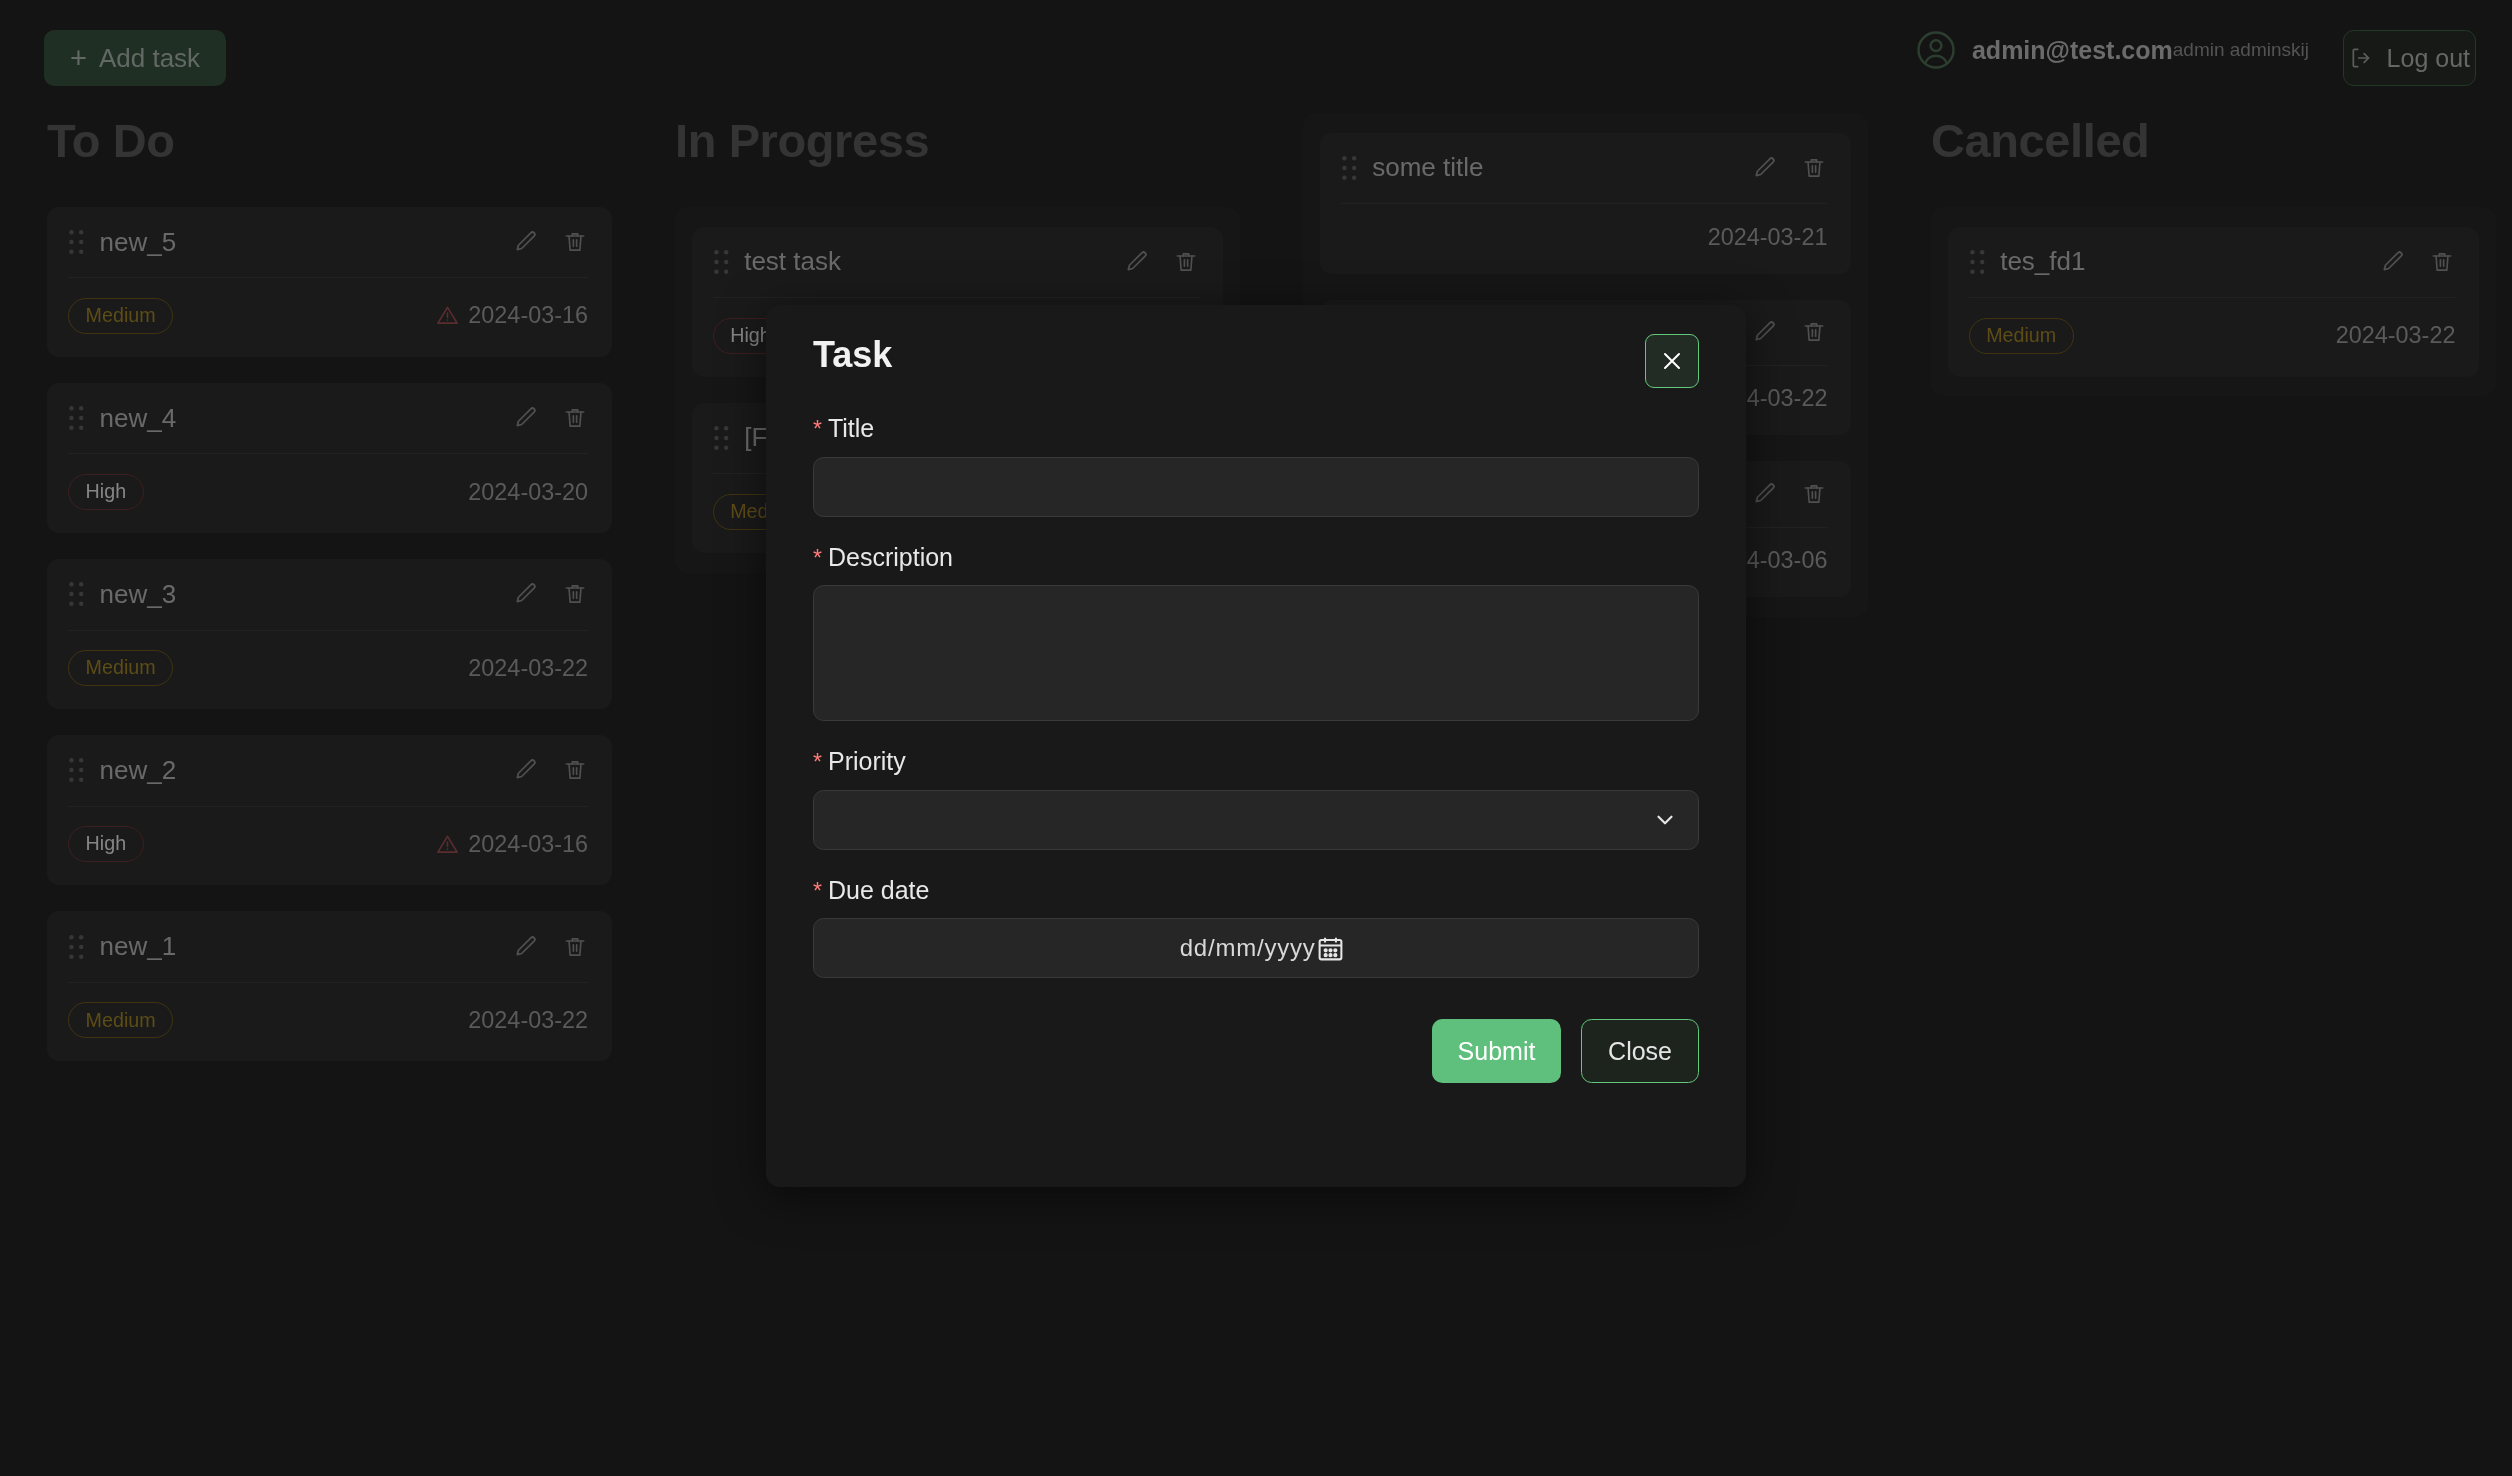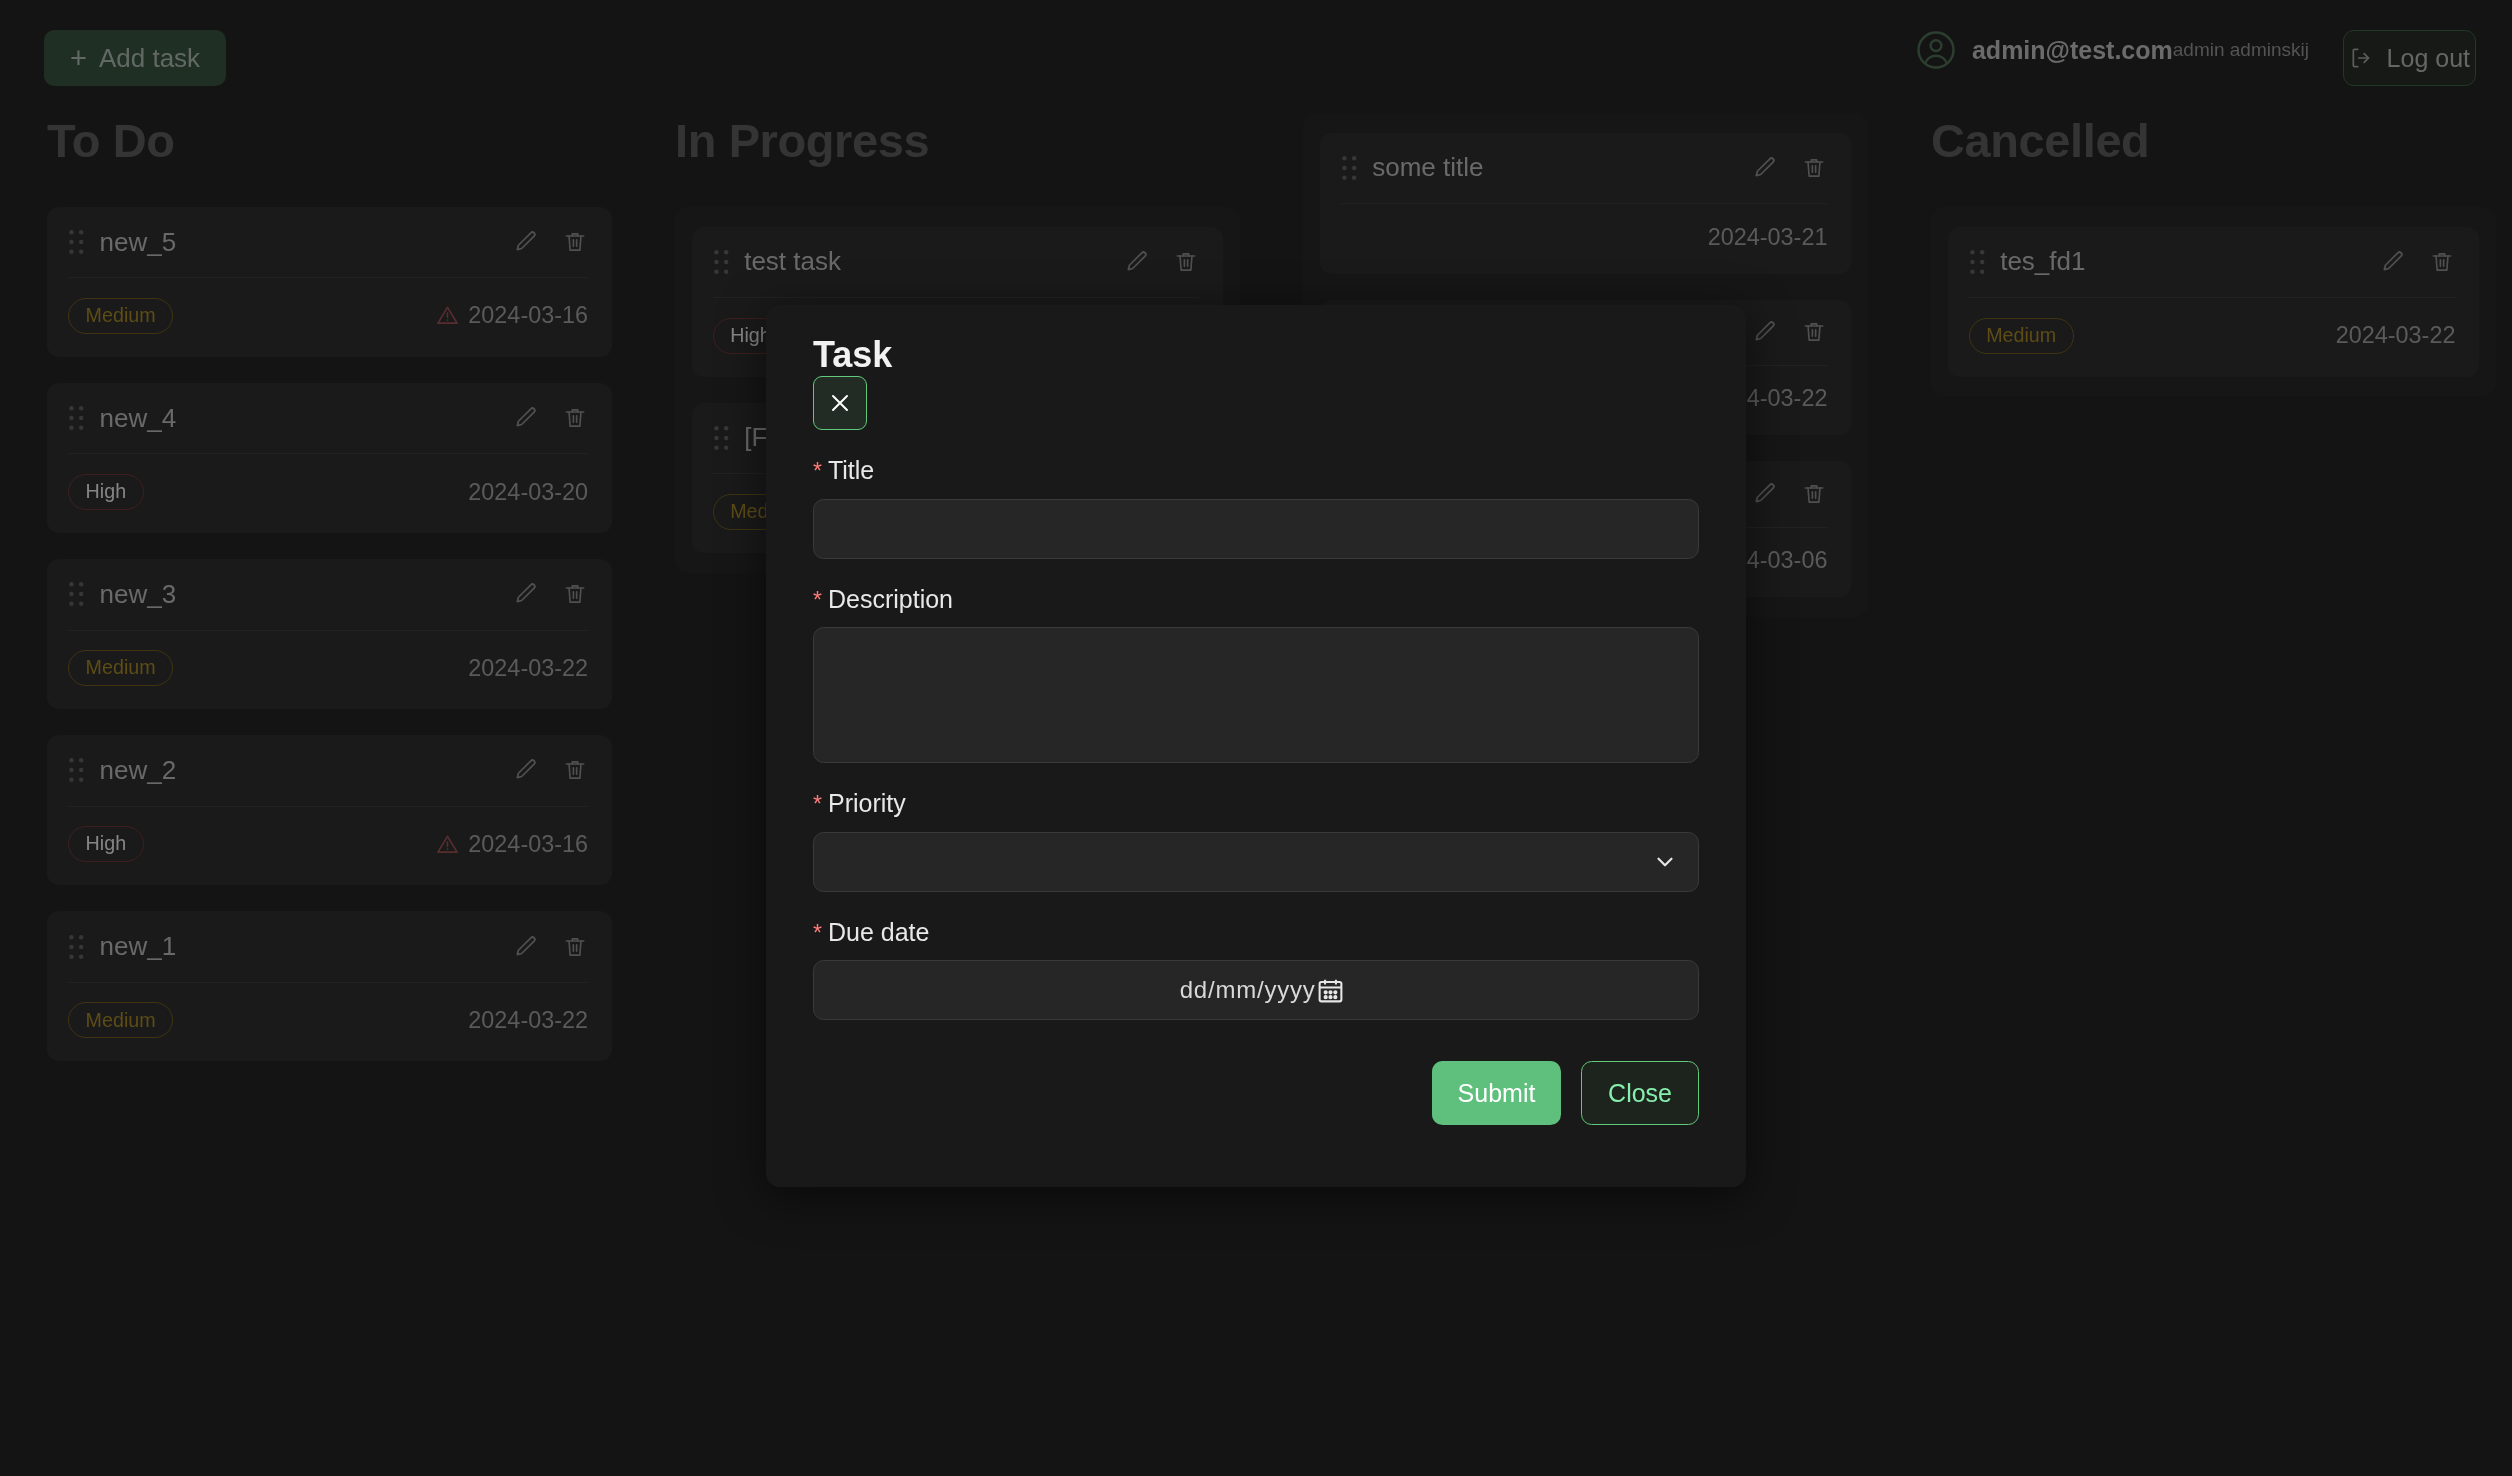--- a/index.html
+++ b/index.html
@@ -94,21 +94,20 @@
   .modal {
     position: absolute; left: 766px; top: 305px;
     width: 980px; height: 882px;
     background: #191919; border-radius: 13.6px;
     padding: 0 47px;
     box-shadow: 0 9px 45px rgba(0,0,0,.55);
   }
   .modal-head {
     display: flex; align-items: flex-start; justify-content: space-between;
     padding-top: 29px;
-    flex-direction: column;
   }
   .modal-title { font-size: 36px; font-weight: bold; color: #f2f2f2; }
   .modal-close {
     width: 54px; height: 54px;
     background: #232c24; border: 1.5px solid #62c97c; border-radius: 9px;
     display: flex; align-items: center; justify-content: center;
     cursor: pointer;
   }
   .close-ico { width: 24px; height: 24px; }
 
@@ -137,21 +136,21 @@
   .modal-foot {
     display: flex; justify-content: flex-end; align-items: center;
     gap: 19.7px; margin-top: 41px;
   }
   .btn {
     height: 64px; padding: 0 26px; border-radius: 10.6px;
     font-size: 25px; cursor: pointer; border: none;
     font-family: "Liberation Sans", sans-serif;
   }
   .btn-submit { background: #5ec07c; color: #ffffff; }
-  .btn-close  { background: #1d241e; color: #86efac; border: 1.5px solid #62c97c; }
+  .btn-close  { background: #1d241e; color: #e5e5e5; border: 1.5px solid #62c97c; }
 </style>
 </head>
 <body>
 
 <div class="app">
 
   <div class="topbar">
     <button class="add-task-btn">
       <span class="plus-ico">+</span>
       <span>Add task</span>

